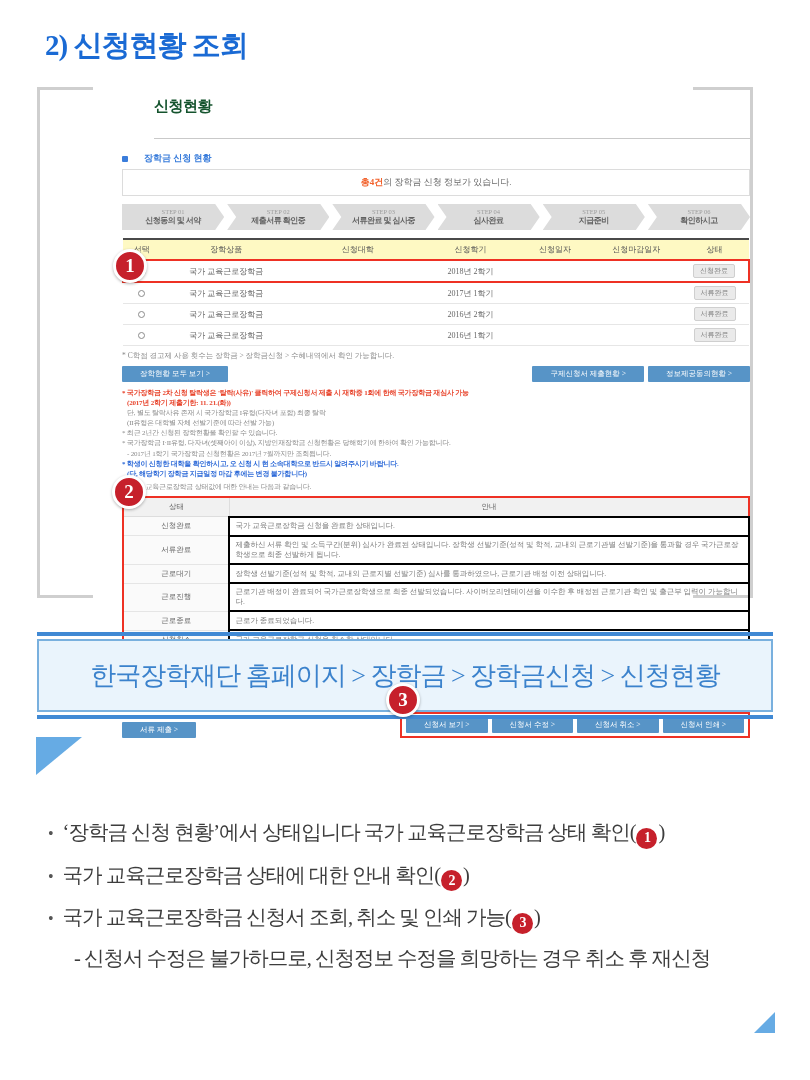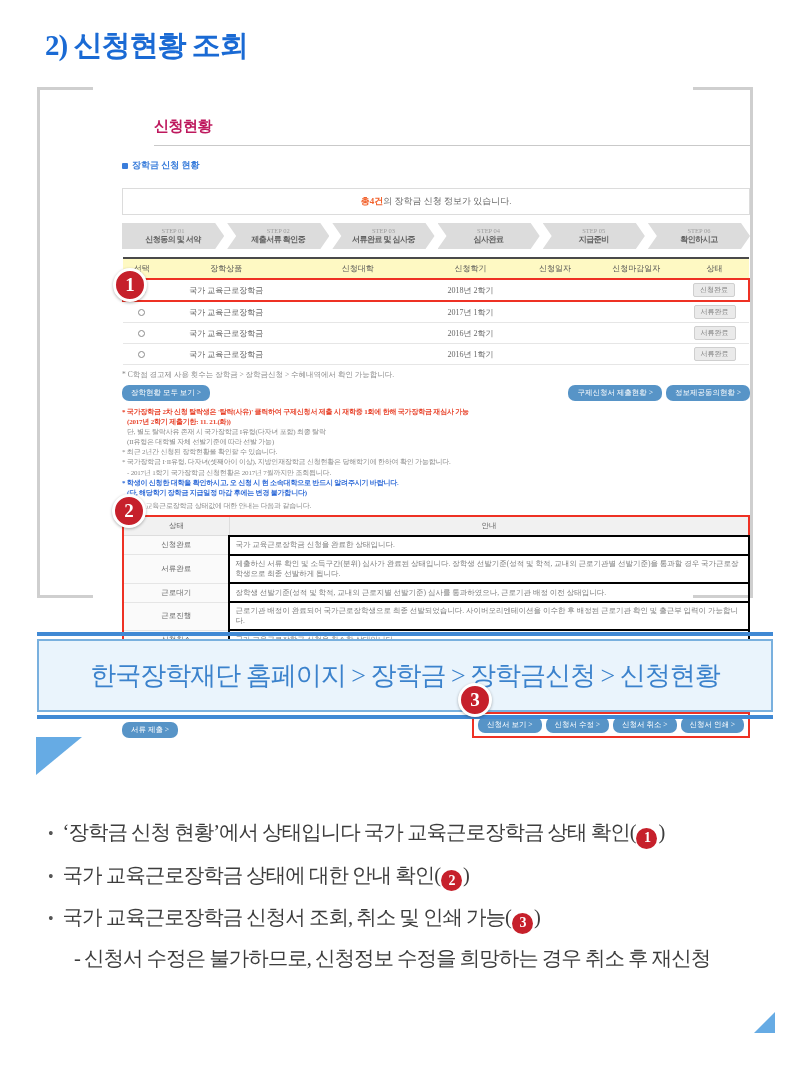--- a/index.html
+++ b/index.html
@@ -10,23 +10,23 @@
   
   .page-title { position:absolute; left:45px; top:26px; font-size:29px; font-weight:bold; color:#1a6ad4; letter-spacing:-1px; }
 
   
   .frame { position:absolute; left:37px; top:87px; width:716px; height:511px; }
   .bracket-left { position:absolute; left:0; top:0; bottom:0; width:56px; border-left:3px solid #cfcfcf; border-top:3px solid #cfcfcf; border-bottom:3px solid #cfcfcf; }
   .bracket-right { position:absolute; right:0; top:0; bottom:0; width:60px; border-right:3px solid #cfcfcf; border-top:3px solid #cfcfcf; border-bottom:3px solid #cfcfcf; }
 
   .shot { position:absolute; left:85px; top:10px; width:628px; }
 
-  .shot-head { margin-left:32px; font-size:15px; font-weight:bold; color:#be185d; padding-bottom:9px; border-bottom:1px solid #c9c9c9; margin-bottom:13px; letter-spacing:-0.5px;margin-top:20px; }
-
-  .sec-label { display:flex; align-items:center; gap:4px; font-size:9px; font-weight:bold; color:#3a7ddb; margin-bottom:16px; }
+  .shot-head { margin-left:32px; font-size:15px; font-weight:bold; color:#14532d; padding-bottom:22px; border-bottom:1px solid #c9c9c9; margin-bottom:13px; letter-spacing:-0.5px; }
+
+  .sec-label { display:flex; align-items:center; gap:16px; font-size:9px; font-weight:bold; color:#3a7ddb; margin-bottom:4px; }
   .sq-icon { width:6px; height:6px; background:#3a7ddb; border-radius:1px; display:inline-block; }
 
   .sum-box { border:1px solid #dcdcdc; text-align:center; font-size:9px; color:#666; padding:6px 0; }
   .sum-box .hl { color:#f2622c; font-weight:bold; }
 
   .steps { display:flex; gap:3px; margin-top:8px; }
   .step { flex:1; height:26px; background:#dcdcdc; display:flex; flex-direction:column; align-items:center; justify-content:center;
           clip-path:polygon(0 0, calc(100% - 9px) 0, 100% 50%, calc(100% - 9px) 100%, 0 100%, 9px 50%); }
   .step:first-child { clip-path:polygon(0 0, calc(100% - 9px) 0, 100% 50%, calc(100% - 9px) 100%, 0 100%); }
   .step .num { font-size:6.5px; color:#9d9d9d; }
@@ -40,21 +40,21 @@
   tr.row-hl td:first-child { border-left:2px solid #ee3124; }
   tr.row-hl td:last-child { border-right:2px solid #ee3124; }
   .radio { display:inline-block; width:7px; height:7px; border:1px solid #8b8b8b; border-radius:50%; position:relative; vertical-align:middle; }
   .radio.on::after { content:""; position:absolute; left:1px; top:1px; right:1px; bottom:1px; background:#4a4a4a; border-radius:50%; }
   .badge { display:inline-block; background:#eaeaea; border:1px solid #cfcfcf; border-radius:2px; padding:1px 6px; font-size:7px; color:#7a7a7a; }
 
   .tbl-foot { margin-top:5px; font-size:7.5px; color:#8b8b8b; }
 
   .btn-row { margin-top:5px; display:flex; justify-content:space-between; align-items:center; }
   .btn-group { display:flex; gap:4px;text-align:center; }
-  .sbtn { display:inline-block; background:#5794c7; color:#fff; font-size:7.5px; padding:3px 9px; border-radius:7px; border:none; cursor:pointer; white-space:nowrap; }
+  .sbtn { display:inline-block; background:#5794c7; color:#fff; font-size:7.5px; padding:3px 18px; border-radius:1px; border:none; cursor:pointer; white-space:nowrap; }
 
   .notes { margin-top:7px; font-size:7px; line-height:1.3; letter-spacing:-0.2px; }
   .notes div { margin-bottom:1px; }
   .t-red { color:#e8442c; font-weight:bold; }
   .t-gray { color:#8a8a8a; }
   .t-blue { color:#2f6bd8; font-weight:bold; }
   .ind { padding-left:5px; }
 
   .status-wrap { position:relative; margin-top:4px; }
   table.status { width:100%; border-collapse:collapse; font-size:7.5px; border:2px solid #ee3124; }
@@ -237,20 +237,24 @@
                 <td class="st">서류완료</td>
                 <td class="desc">제출하신 서류 확인 및 소득구간(분위) 심사가 완료된 상태입니다. 장학생 선발기준(성적 및 학적, 교내외 근로기관별 선발기준)을 통과할 경우 국가근로장학생으로 최종 선발하게 됩니다.</td>
               </tr>
             <tr>
                 <td class="st">근로대기</td>
                 <td class="desc">장학생 선발기준(성적 및 학적, 교내외 근로지별 선발기준) 심사를 통과하였으나, 근로기관 배정 이전 상태입니다.</td>
               </tr>
             <tr>
                 <td class="st">근로진행</td>
                 <td class="desc">근로기관 배정이 완료되어 국가근로장학생으로 최종 선발되었습니다. 사이버오리엔테이션을 이수한 후 배정된 근로기관 확인 및 출근부 입력이 가능합니다.</td>
+              </tr>
+            <tr>
+                <td class="st">근로종료</td>
+                <td class="desc">근로가 종료되었습니다.</td>
               </tr>
             <tr>
                 <td class="st">신청취소</td>
                 <td class="desc">국가 교육근로장학금 신청을 취소한 상태입니다.</td>
               </tr>
             <tr>
                 <td class="st">추천거절</td>
                 <td class="desc">국가근로장학생 선발 심사에서 탈락되었습니다.</td>
               </tr>
           </tbody>

